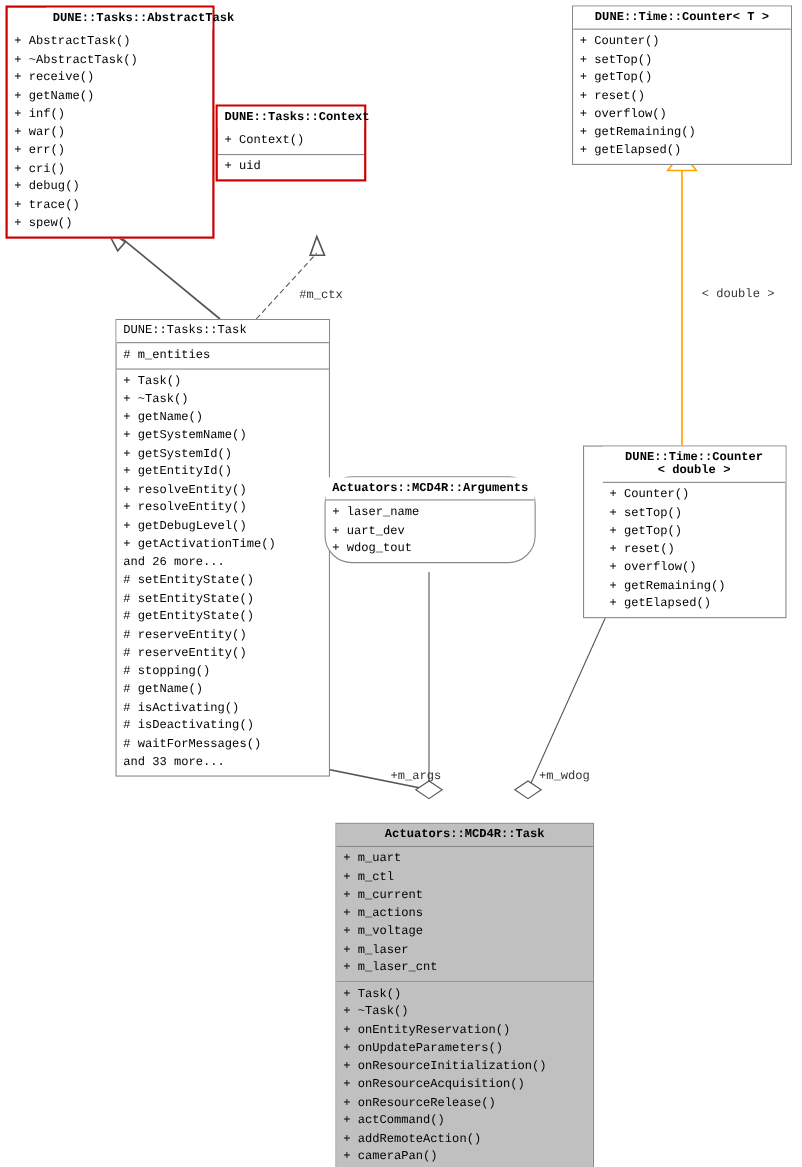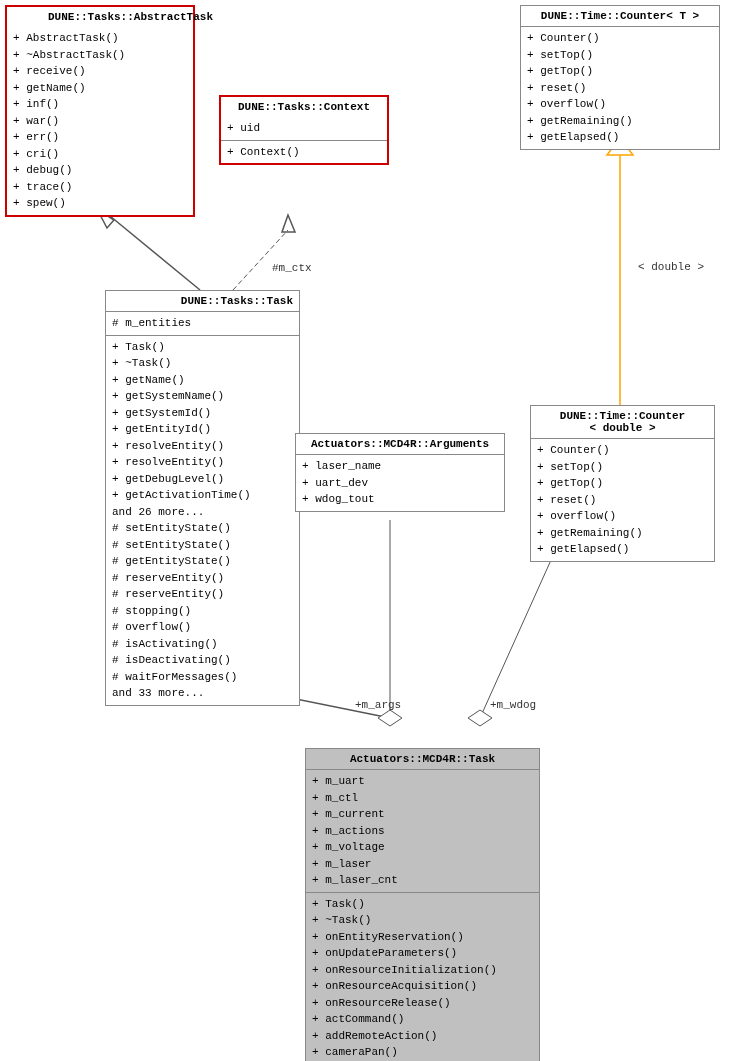--- a/index.html
+++ b/index.html
@@ -122,47 +122,47 @@
     <span class="member">+ inf()</span>
     <span class="member">+ war()</span>
     <span class="member">+ err()</span>
     <span class="member">+ cri()</span>
     <span class="member">+ debug()</span>
     <span class="member">+ trace()</span>
     <span class="member">+ spew()</span>
   </div>
 </div>
 
-<div class="uml-box red-border" style="left:219px; top:95px; width:170px;">
+<div class="uml-box red-border" style="left:196px; top:95px; width:137px;">
   <div class="uml-box-header" style="border:none; padding:4px 6px; font-weight:bold; text-align:center; background:#fff;">DUNE::Tasks::Context</div>
   <div class="uml-box-section">
+    <span class="member">+ Context()</span>
+  </div>
+  <div class="uml-box-section">
     <span class="member">+ uid</span>
-  </div>
-  <div class="uml-box-section">
-    <span class="member">+ Context()</span>
   </div>
 </div>
 
 <div class="uml-box" style="left:520px; top:5px; width:200px;">
   <div class="uml-box-header" style="padding:4px 6px; font-weight:bold; text-align:center;">
     DUNE::Time::Counter&lt; T &gt;
   </div>
   <div class="uml-box-section">
     <span class="member">+ Counter()</span>
     <span class="member">+ setTop()</span>
     <span class="member">+ getTop()</span>
     <span class="member">+ reset()</span>
     <span class="member">+ overflow()</span>
     <span class="member">+ getRemaining()</span>
     <span class="member">+ getElapsed()</span>
   </div>
 </div>
 
 <div class="uml-box" style="left:105px; top:290px; width:195px;">
-  <div class="uml-box-header" style="padding:4px 6px; font-weight:bold; text-align:right;">
+  <div class="uml-box-header" style="padding:4px 6px; font-weight:normal; text-align:left;">
     DUNE::Tasks::Task
   </div>
   <div class="uml-box-section">
     <span class="member"># m_entities</span>
   </div>
   <div class="uml-box-section">
     <span class="member">+ Task()</span>
     <span class="member">+ ~Task()</span>
     <span class="member">+ getName()</span>
     <span class="member">+ getSystemName()</span>
@@ -172,40 +172,40 @@
     <span class="member">+ resolveEntity()</span>
     <span class="member">+ getDebugLevel()</span>
     <span class="member">+ getActivationTime()</span>
     <span class="member">and 26 more...</span>
     <span class="member"># setEntityState()</span>
     <span class="member"># setEntityState()</span>
     <span class="member"># getEntityState()</span>
     <span class="member"># reserveEntity()</span>
     <span class="member"># reserveEntity()</span>
     <span class="member"># stopping()</span>
-    <span class="member"># overflow()</span>
+    <span class="member"># getName()</span>
     <span class="member"># isActivating()</span>
     <span class="member"># isDeactivating()</span>
     <span class="member"># waitForMessages()</span>
     <span class="member">and 33 more...</span>
   </div>
 </div>
 
-<div class="uml-box" style="left:295px; top:433px; width:210px;">
+<div class="uml-box" style="left:295px; top:433px; width:192px;border-radius:25px;">
   <div class="uml-box-header" style="padding:4px 6px; font-weight:bold; text-align:center;">
     Actuators::MCD4R::Arguments
   </div>
   <div class="uml-box-section">
     <span class="member">+ laser_name</span>
     <span class="member">+ uart_dev</span>
     <span class="member">+ wdog_tout</span>
   </div>
 </div>
 
-<div class="uml-box" style="left:530px; top:405px; width:185px;">
+<div class="uml-box" style="left:530px; top:405px; width:185px;padding-left:17px;">
   <div class="uml-box-header" style="padding:4px 6px; font-weight:bold; text-align:center;">
     DUNE::Time::Counter<br>&lt; double &gt;
   </div>
   <div class="uml-box-section">
     <span class="member">+ Counter()</span>
     <span class="member">+ setTop()</span>
     <span class="member">+ getTop()</span>
     <span class="member">+ reset()</span>
     <span class="member">+ overflow()</span>
     <span class="member">+ getRemaining()</span>

